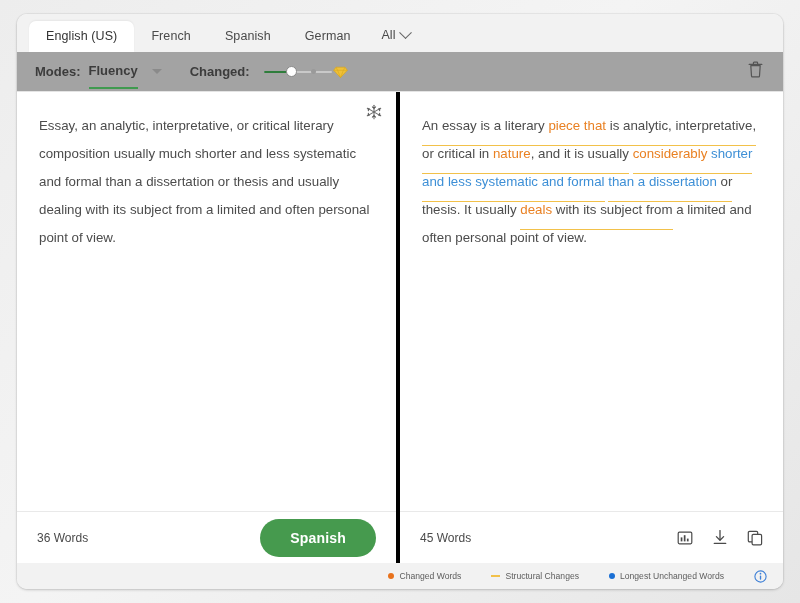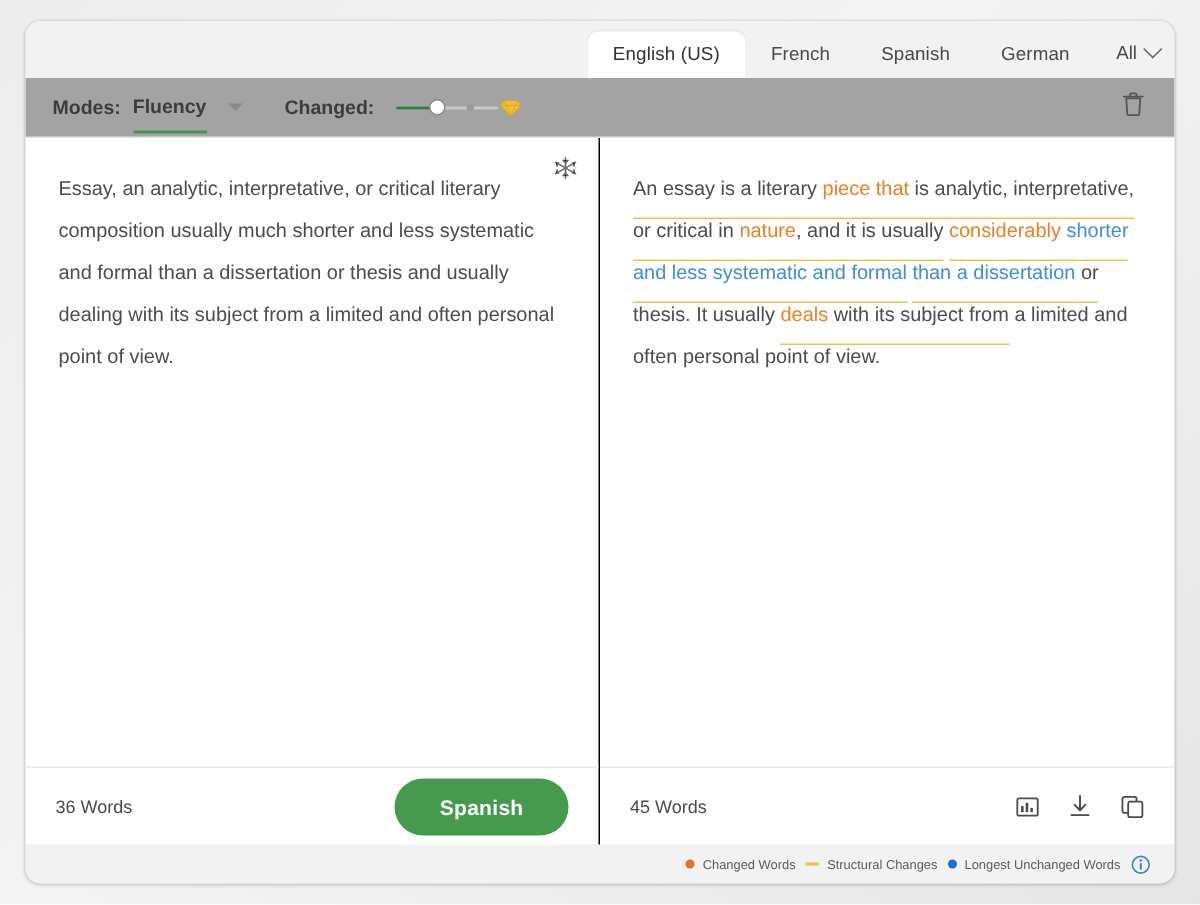--- a/index.html
+++ b/index.html
@@ -36,21 +36,20 @@
 
   
   .tabbar {
     position: relative;
     height: 38px;
     background: #f2f2f2;
     display: flex;
     align-items: flex-end;
     padding-left: 12px;
     flex: 0 0 auto;
-    justify-content: flex-end;
   }
   .tab {
     font-size: 12.5px;
     color: #4a4a4a;
     padding: 9px 17px 10px 17px;
     line-height: 1;
     cursor: pointer;
     white-space: nowrap;
     letter-spacing: .1px;
   }
@@ -171,21 +170,21 @@
     background: #ffffff;
     min-height: 0;
   }
   .panel {
     flex: 1 1 50%;
     display: flex;
     flex-direction: column;
     min-width: 0;
     position: relative;
   }
-  .panel.left { border-right: 1px solid #000000; }
+  .panel.left { border-right: 4px solid #000000; }
   .panel-body {
     flex: 1;
     padding: 20px 22px 8px 22px;
     font-size: 13.3px;
     line-height: 28px;
     color: #4c4c4c;
     overflow: hidden;
     position: relative;
   }
   .snowflake {
@@ -231,21 +230,21 @@
     padding-bottom: 12px;
   }
 
   
   .legend {
     height: 26px;
     background: #f2f2f2;
     display: flex;
     align-items: center;
     justify-content: flex-end;
-    gap: 7px;
+    gap: 30px;
     padding-right: 16px;
     flex: 0 0 auto;
   }
   .lg-item {
     display: flex;
     align-items: center;
     gap: 5px;
     font-size: 8.6px;
     color: #5d5d5d;
     white-space: nowrap;

